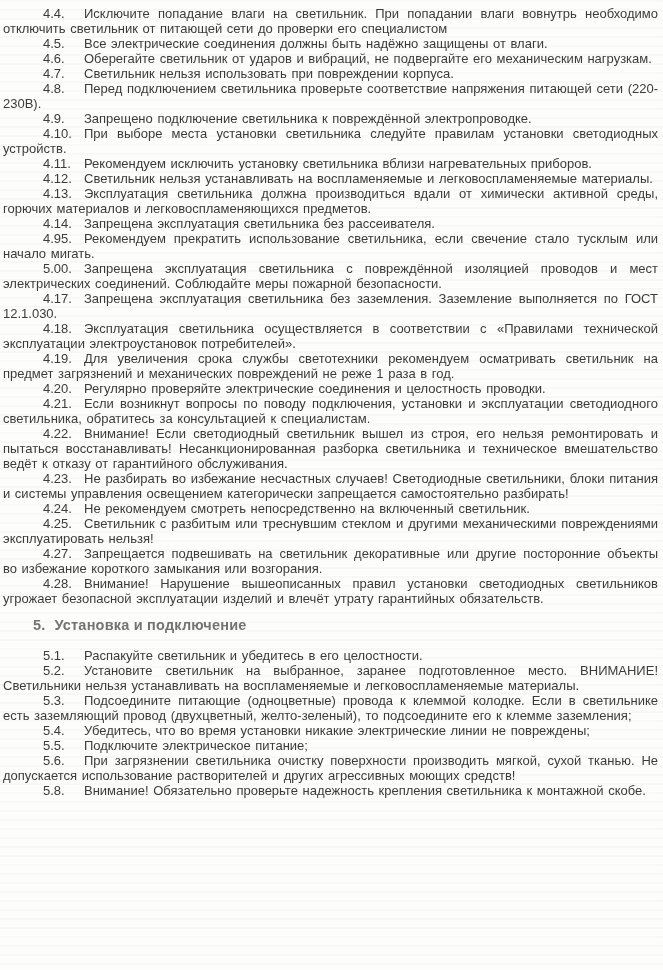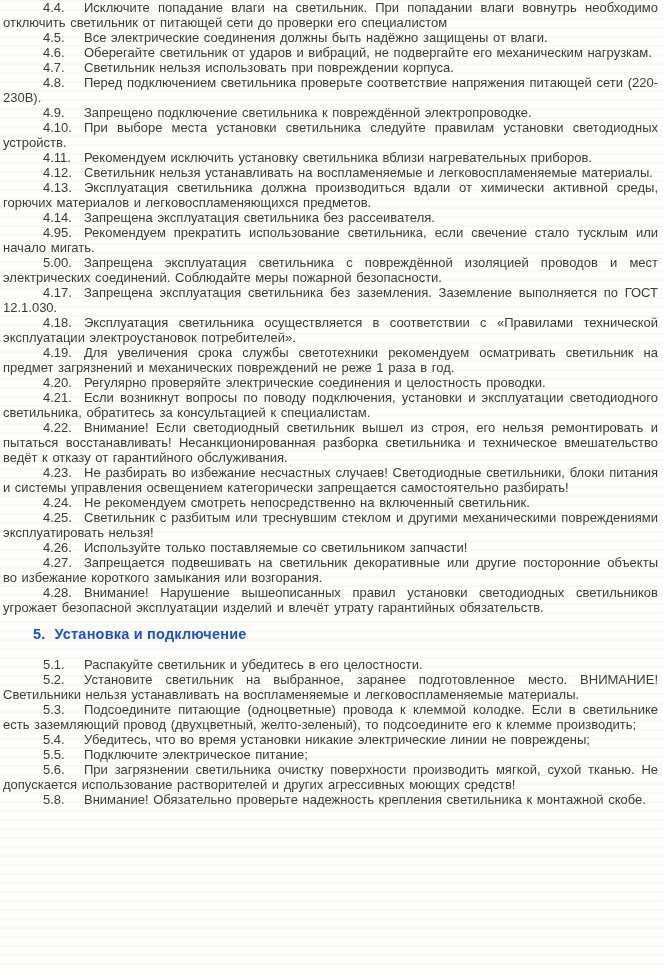--- a/index.html
+++ b/index.html
@@ -9,39 +9,39 @@
     overflow: hidden;
     background: #fdfdfc;
     background-image: repeating-linear-gradient(180deg,
       rgba(150,150,145,0.05) 0px, rgba(150,150,145,0.05) 2px,
       rgba(255,255,255,0) 2px, rgba(255,255,255,0) 9px);
     font-family: "Liberation Sans", "DejaVu Sans", sans-serif;
     font-size: 13px;
     line-height: 15px;
     color: #3b3b3b;
   }
-  .page { }
+  .page { padding-top: 6px; }
   p.item {
     margin: 0;
     padding: 0 5px 0 3px;
     text-indent: 40px;
     text-align: justify;
     word-spacing: 1px;
   }
   p.item .num {
     display: inline-block;
     width: 41px;
     text-indent: 0;
   }
   h2.heading {
     margin: 10px 0 14px 33px;
     font-size: 14.5px;
     line-height: 18px;
     font-weight: 700;
-    color: #1d4ed8;
+    color: #737373;
     letter-spacing: 0.2px;
   }
   h2.heading .h-num { margin-right: 9px; }
 </style>
 </head>
 <body>
 
 <div class="page">
 
   <div>
@@ -60,30 +60,29 @@
     <p class="item"><span class="num">5.00.</span><span>Запрещена эксплуатация светильника с повреждённой изоляцией проводов и мест электрических соединений. Соблюдайте меры пожарной безопасности.</span></p>
     <p class="item"><span class="num">4.17.</span><span>Запрещена эксплуатация светильника без заземления. Заземление выполняется по ГОСТ 12.1.030.</span></p>
     <p class="item"><span class="num">4.18.</span><span>Эксплуатация светильника осуществляется в соответствии с «Правилами технической эксплуатации электроустановок потребителей».</span></p>
     <p class="item"><span class="num">4.19.</span><span>Для увеличения срока службы светотехники рекомендуем осматривать светильник на предмет загрязнений и механических повреждений не реже 1 раза в год.</span></p>
     <p class="item"><span class="num">4.20.</span><span>Регулярно проверяйте электрические соединения и целостность проводки.</span></p>
     <p class="item"><span class="num">4.21.</span><span>Если возникнут вопросы по поводу подключения, установки и эксплуатации светодиодного светильника, обратитесь за консультацией к специалистам.</span></p>
     <p class="item"><span class="num">4.22.</span><span>Внимание! Если светодиодный светильник вышел из строя, его нельзя ремонтировать и пытаться восстанавливать! Несанкционированная разборка светильника и техническое вмешательство ведёт к отказу от гарантийного обслуживания.</span></p>
     <p class="item"><span class="num">4.23.</span><span>Не разбирать во избежание несчастных случаев! Светодиодные светильники, блоки питания и системы управления освещением категорически запрещается самостоятельно разбирать!</span></p>
     <p class="item"><span class="num">4.24.</span><span>Не рекомендуем смотреть непосредственно на включенный светильник.</span></p>
     <p class="item"><span class="num">4.25.</span><span>Светильник с разбитым или треснувшим стеклом и другими механическими повреждениями эксплуатировать нельзя!</span></p>
-    <p class="item"><span class="num">4.26.</span><span>Используйте только поставляемые со светильником запчасти!</span></p>
     <p class="item"><span class="num">4.27.</span><span>Запрещается подвешивать на светильник декоративные или другие посторонние объекты во избежание короткого замыкания или возгорания.</span></p>
     <p class="item"><span class="num">4.28.</span><span>Внимание! Нарушение вышеописанных правил установки светодиодных светильников угрожает безопасной эксплуатации изделий и влечёт утрату гарантийных обязательств.</span></p>
   </div>
 
   <h2 class="heading"><span class="h-num">5.</span><span>Установка и подключение</span></h2>
 
   <div>
     <p class="item"><span class="num">5.1.</span><span>Распакуйте светильник и убедитесь в его целостности.</span></p>
     <p class="item"><span class="num">5.2.</span><span>Установите светильник на выбранное, заранее подготовленное место. ВНИМАНИЕ! Светильники нельзя устанавливать на воспламеняемые и легковоспламеняемые материалы.</span></p>
-    <p class="item"><span class="num">5.3.</span><span>Подсоедините питающие (одноцветные) провода к клеммой колодке. Если в светильнике есть заземляющий провод (двухцветный, желто-зеленый), то подсоедините его к клемме производить;</span></p>
+    <p class="item"><span class="num">5.3.</span><span>Подсоедините питающие (одноцветные) провода к клеммой колодке. Если в светильнике есть заземляющий провод (двухцветный, желто-зеленый), то подсоедините его к клемме заземления;</span></p>
     <p class="item"><span class="num">5.4.</span><span>Убедитесь, что во время установки никакие электрические линии не повреждены;</span></p>
     <p class="item"><span class="num">5.5.</span><span>Подключите электрическое питание;</span></p>
     <p class="item"><span class="num">5.6.</span><span>При загрязнении светильника очистку поверхности производить мягкой, сухой тканью. Не допускается использование растворителей и других агрессивных моющих средств!</span></p>
     <p class="item"><span class="num">5.8.</span><span>Внимание! Обязательно проверьте надежность крепления светильника к монтажной скобе.</span></p>
   </div>
 
 </div>
 
 </body></html>

